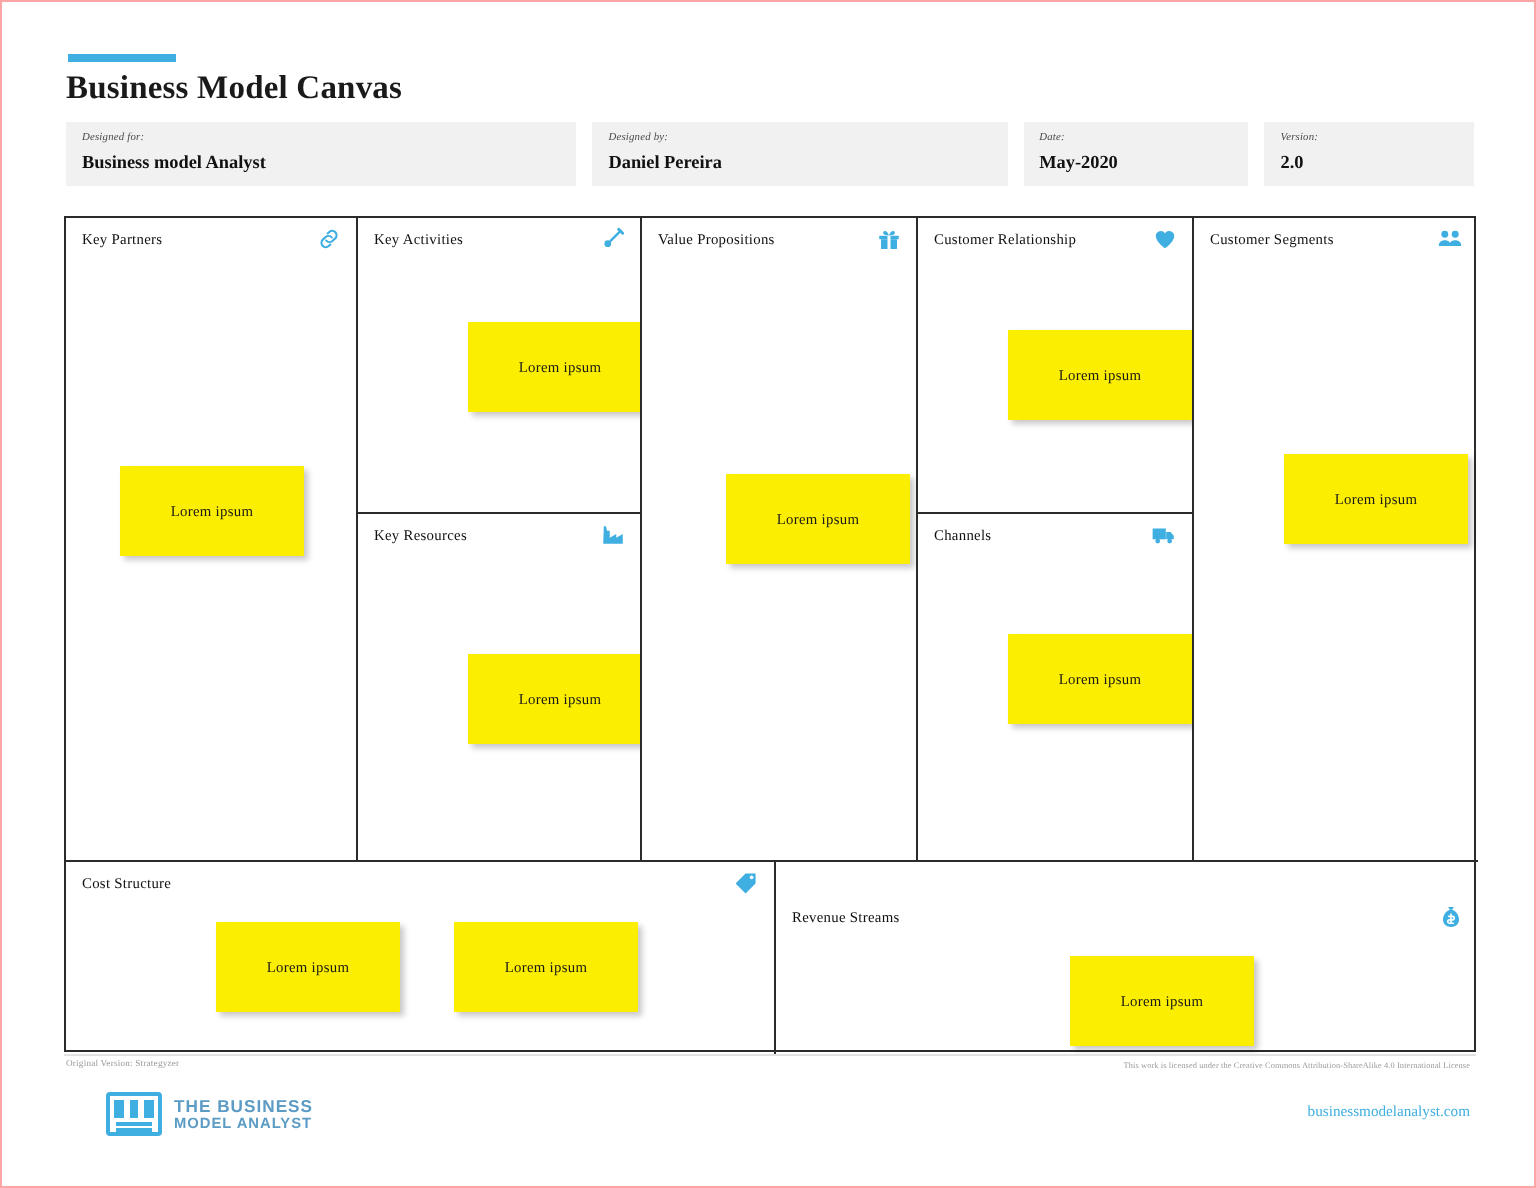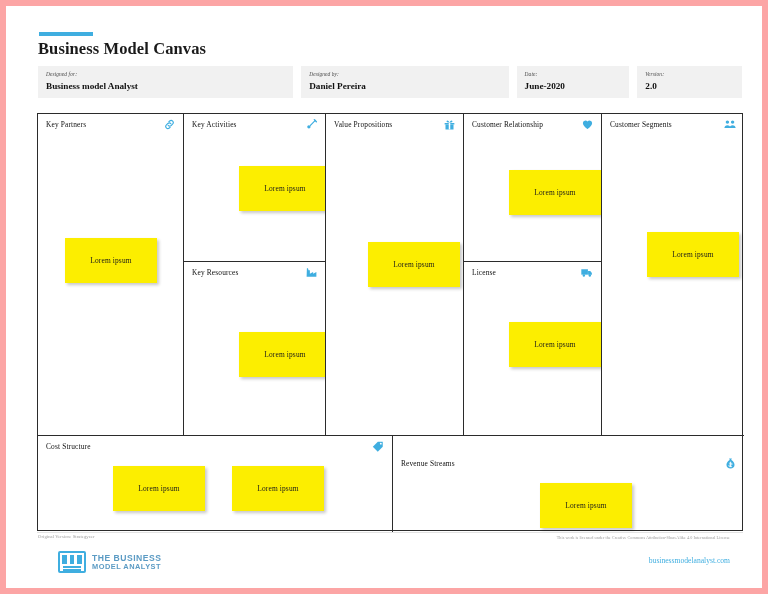--- a/index.html
+++ b/index.html
@@ -14,21 +14,21 @@
     overflow: hidden;
     position: relative;
   }
 
   
   .page {
     position: absolute;
     left: 0; top: 0;
     width: 768px; height: 594px;
     background: #fff;
-    border: 6px solid #fca5a5;
+    border: 1px solid #fca5a5;
   }
 
   
   .accent-bar {
     position: absolute;
     left: 33px; top: 26px;
     width: 54px; height: 4px;
     background: #3FAEE0;
   }
   .page-title {
@@ -237,21 +237,21 @@
     <div class="meta-field designed-for">
       <div class="meta-label">Designed for:</div>
       <div class="meta-value">Business model Analyst</div>
     </div>
     <div class="meta-field designed-by">
       <div class="meta-label">Designed by:</div>
       <div class="meta-value">Daniel Pereira</div>
     </div>
     <div class="meta-field date">
       <div class="meta-label">Date:</div>
-      <div class="meta-value">June-2020</div>
+      <div class="meta-value">May-2020</div>
     </div>
     <div class="meta-field version">
       <div class="meta-label">Version:</div>
       <div class="meta-value">2.0</div>
     </div>
   </div>
 
   <div class="canvas">
 
     <div class="cell" style="left:0; top:0; width:146px; height:322px;">
@@ -326,21 +326,21 @@
           </svg>
         </span>
       </div>
       <div class="note" style="left:45px; top:56px; width:92px; height:45px;">
         <span>Lorem ipsum</span>
       </div>
     </div>
 
     <div class="cell" style="left:426px; top:148px; width:138px; height:174px;">
       <div class="cell-head">
-        <span class="cell-title">License</span>
+        <span class="cell-title">Channels</span>
         <span class="cell-icon">
           <svg width="14" height="13" viewBox="0 0 24 24" fill="#3FAEE0">
             <path d="M1.5 6h12.2v10H1.5z" rx="1"></path>
             <path d="M14 9.2h4l3 3.6V16h-7z"></path>
             <circle cx="6.2" cy="17.6" r="2.2"></circle>
             <circle cx="17.2" cy="17.6" r="2.2"></circle>
           </svg>
         </span>
       </div>
       <div class="note" style="left:45px; top:60px; width:92px; height:45px;">

